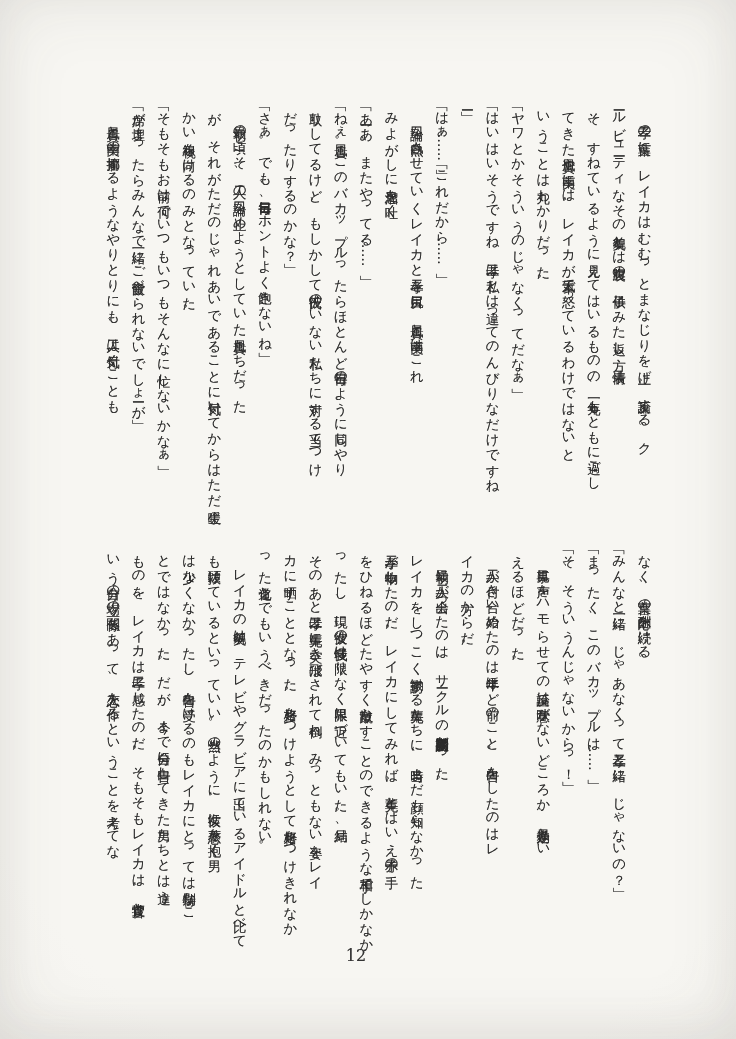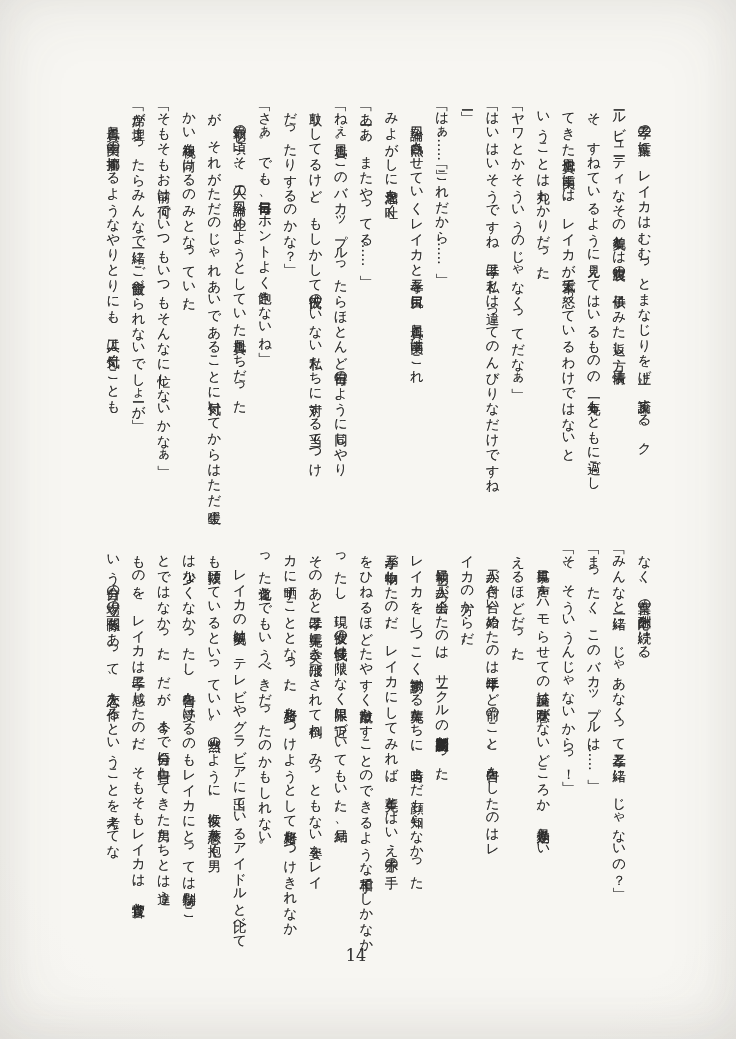--- a/index.html
+++ b/index.html
@@ -101,15 +101,15 @@
       <div class="line">そのあと孝二は先輩に突き飛ばされて倒れ、みっともない姿をレイ</div>
       <div class="line">カに晒すこととなった。格好をつけようとして格好をつけきれなか</div>
       <div class="line">った道化とでもいうべきだったのかもしれない。</div>
       <div class="line">　レイカの美貌は、テレビやグラビアに出ているアイドルと比べて</div>
       <div class="line">も頭抜けているといっていい。当然のように、彼女に恋慕を抱く男</div>
       <div class="line">は少なくなかったし、告白を受けるのもレイカにとっては特別なこ</div>
       <div class="line">とではなかった。だが、今まで自分に告白してきた男たちとは違う</div>
       <div class="line">ものを、レイカは孝二に感じたのだ。そもそもレイカは、捜査官と</div>
       <div class="line">いう自分の立場の関係もあって、恋人を作るということを考えてな</div>
     </div>
-  <div class="page-number">14</div>
+  <div class="page-number">12</div>
   <div class="scan-vignette"></div>
 </div>
 
 </body></html>

